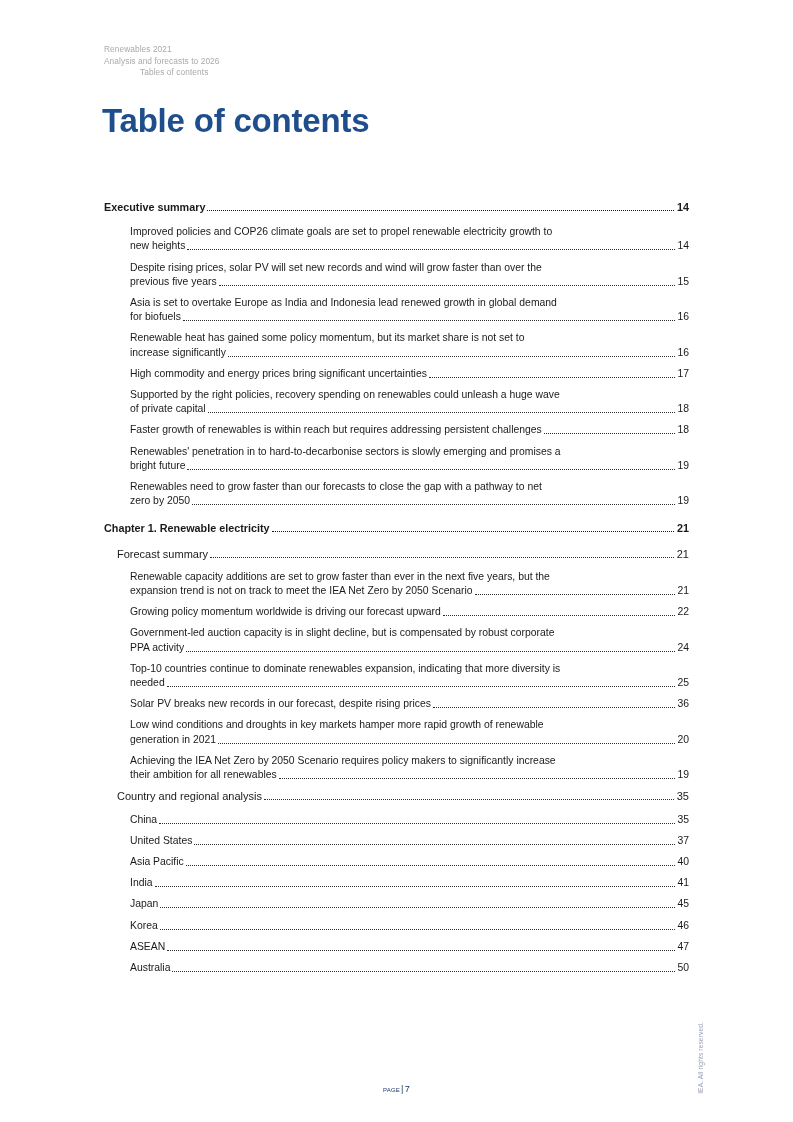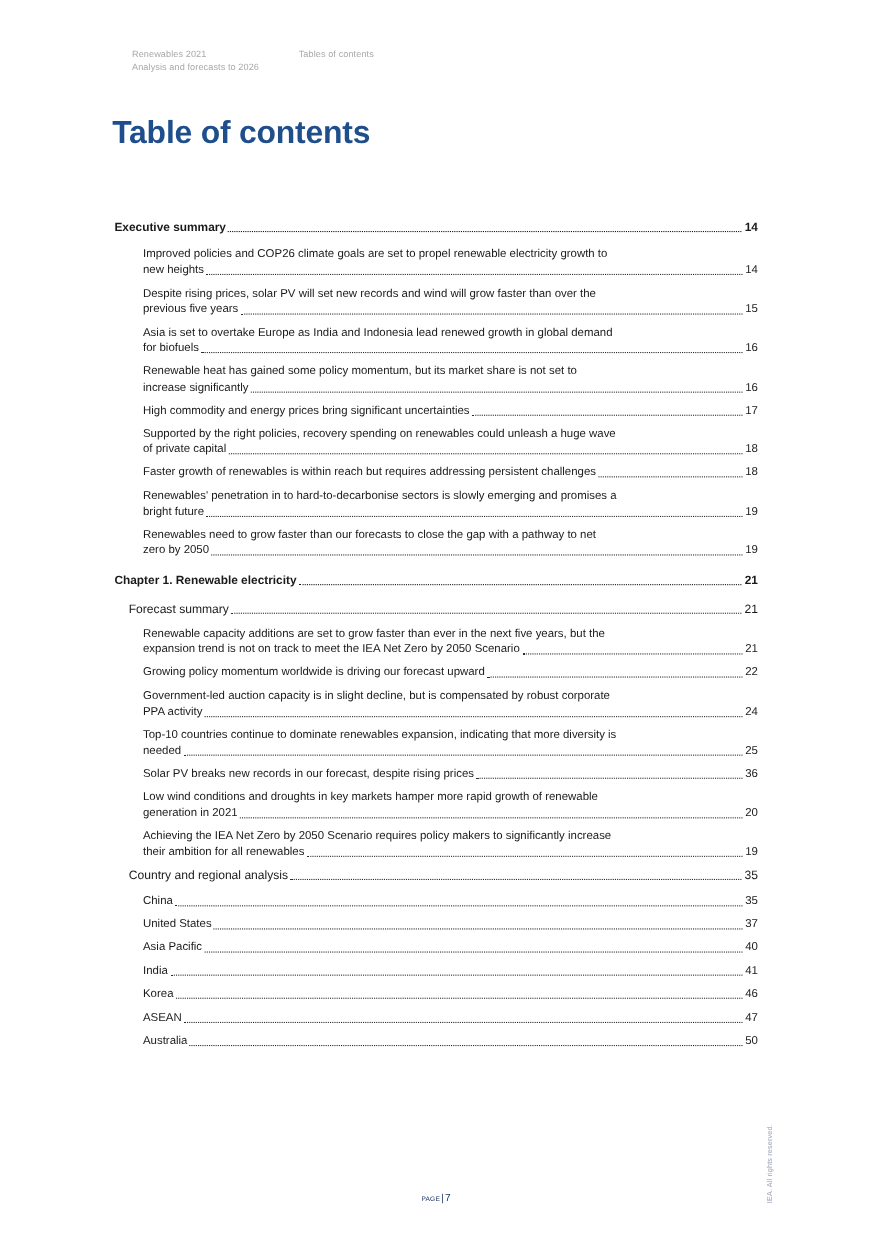--- a/index.html
+++ b/index.html
@@ -22,39 +22,40 @@
     position: absolute;
     inset: 0;
     width: 793px;
     height: 1122px;
   }
 
   
   .run-head {
     position: absolute;
     top: 44px;
-    left: 120px;
+    left: 104px;
     width: 585px;
     display: flex;
-    justify-content: flex-start;
+    justify-content: center;
     align-items: flex-start;
     font-size: 8.3px;
     line-height: 11.6px;
     color: #a9a9ad;
     letter-spacing: 0.01em;
+    flex-direction: column;
   }
   .run-head-left { white-space: pre-line; }
   .run-head-right { white-space: nowrap; padding-top: 0px; margin-left: 36px; }
 
   
   .page-title {
     position: absolute;
     top: 101px;
     left: 102px;
-    font-size: 29px;
+    font-size: 33px;
     line-height: 40px;
     font-weight: bold;
     color: #1f4e8c;
     letter-spacing: -0.2px;
   }
 
   
   .toc {
     position: absolute;
     top: 200px;
@@ -316,20 +317,25 @@
         <span class="txt">Asia Pacific</span>
         <span class="leader"></span>
         <span class="pg">40</span>
       </div>
       <div class="toc-entry lvl3">
         <span class="txt">India</span>
         <span class="leader"></span>
         <span class="pg">41</span>
       </div>
       <div class="toc-entry lvl3">
+        <span class="txt">Japan</span>
+        <span class="leader"></span>
+        <span class="pg">45</span>
+      </div>
+      <div class="toc-entry lvl3">
         <span class="txt">Korea</span>
         <span class="leader"></span>
         <span class="pg">46</span>
       </div>
       <div class="toc-entry lvl3">
         <span class="txt">ASEAN</span>
         <span class="leader"></span>
         <span class="pg">47</span>
       </div>
       <div class="toc-entry lvl3">

